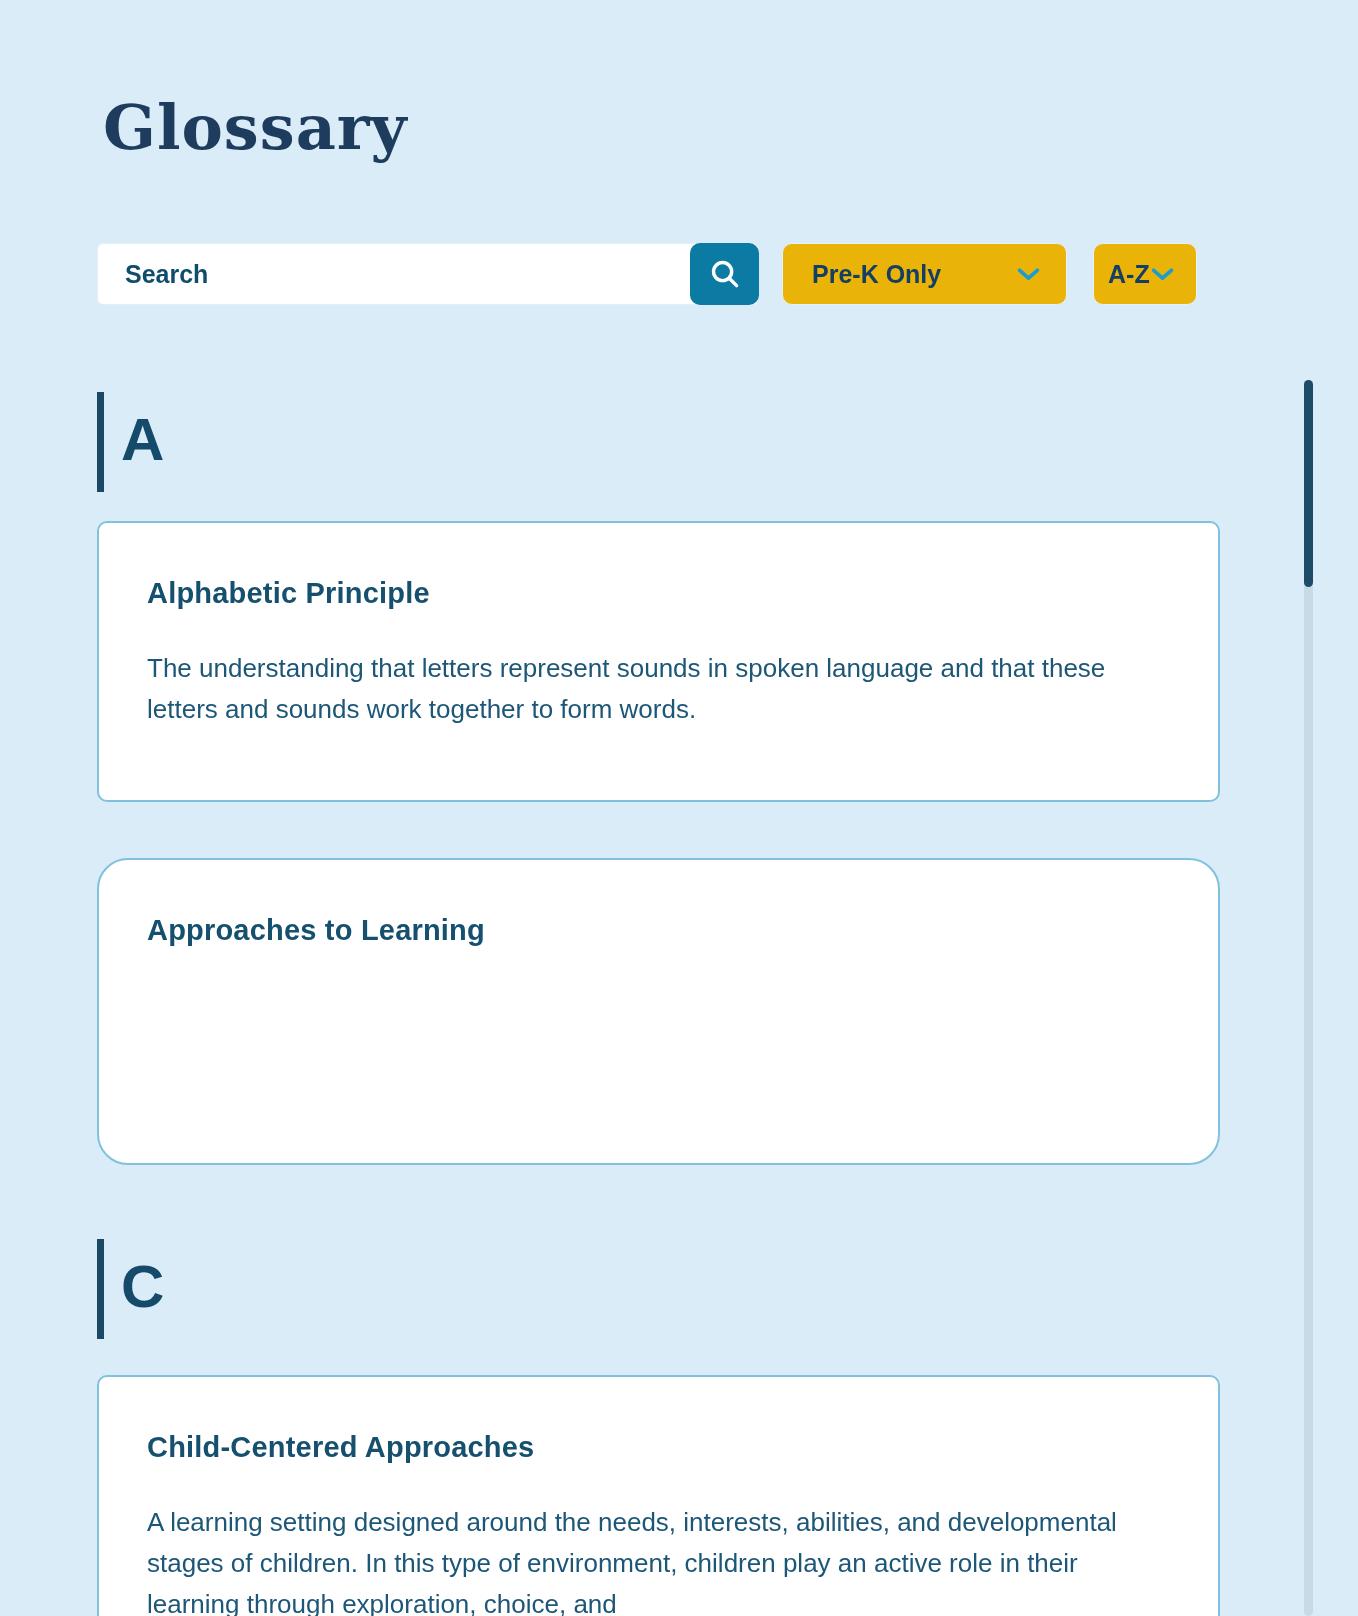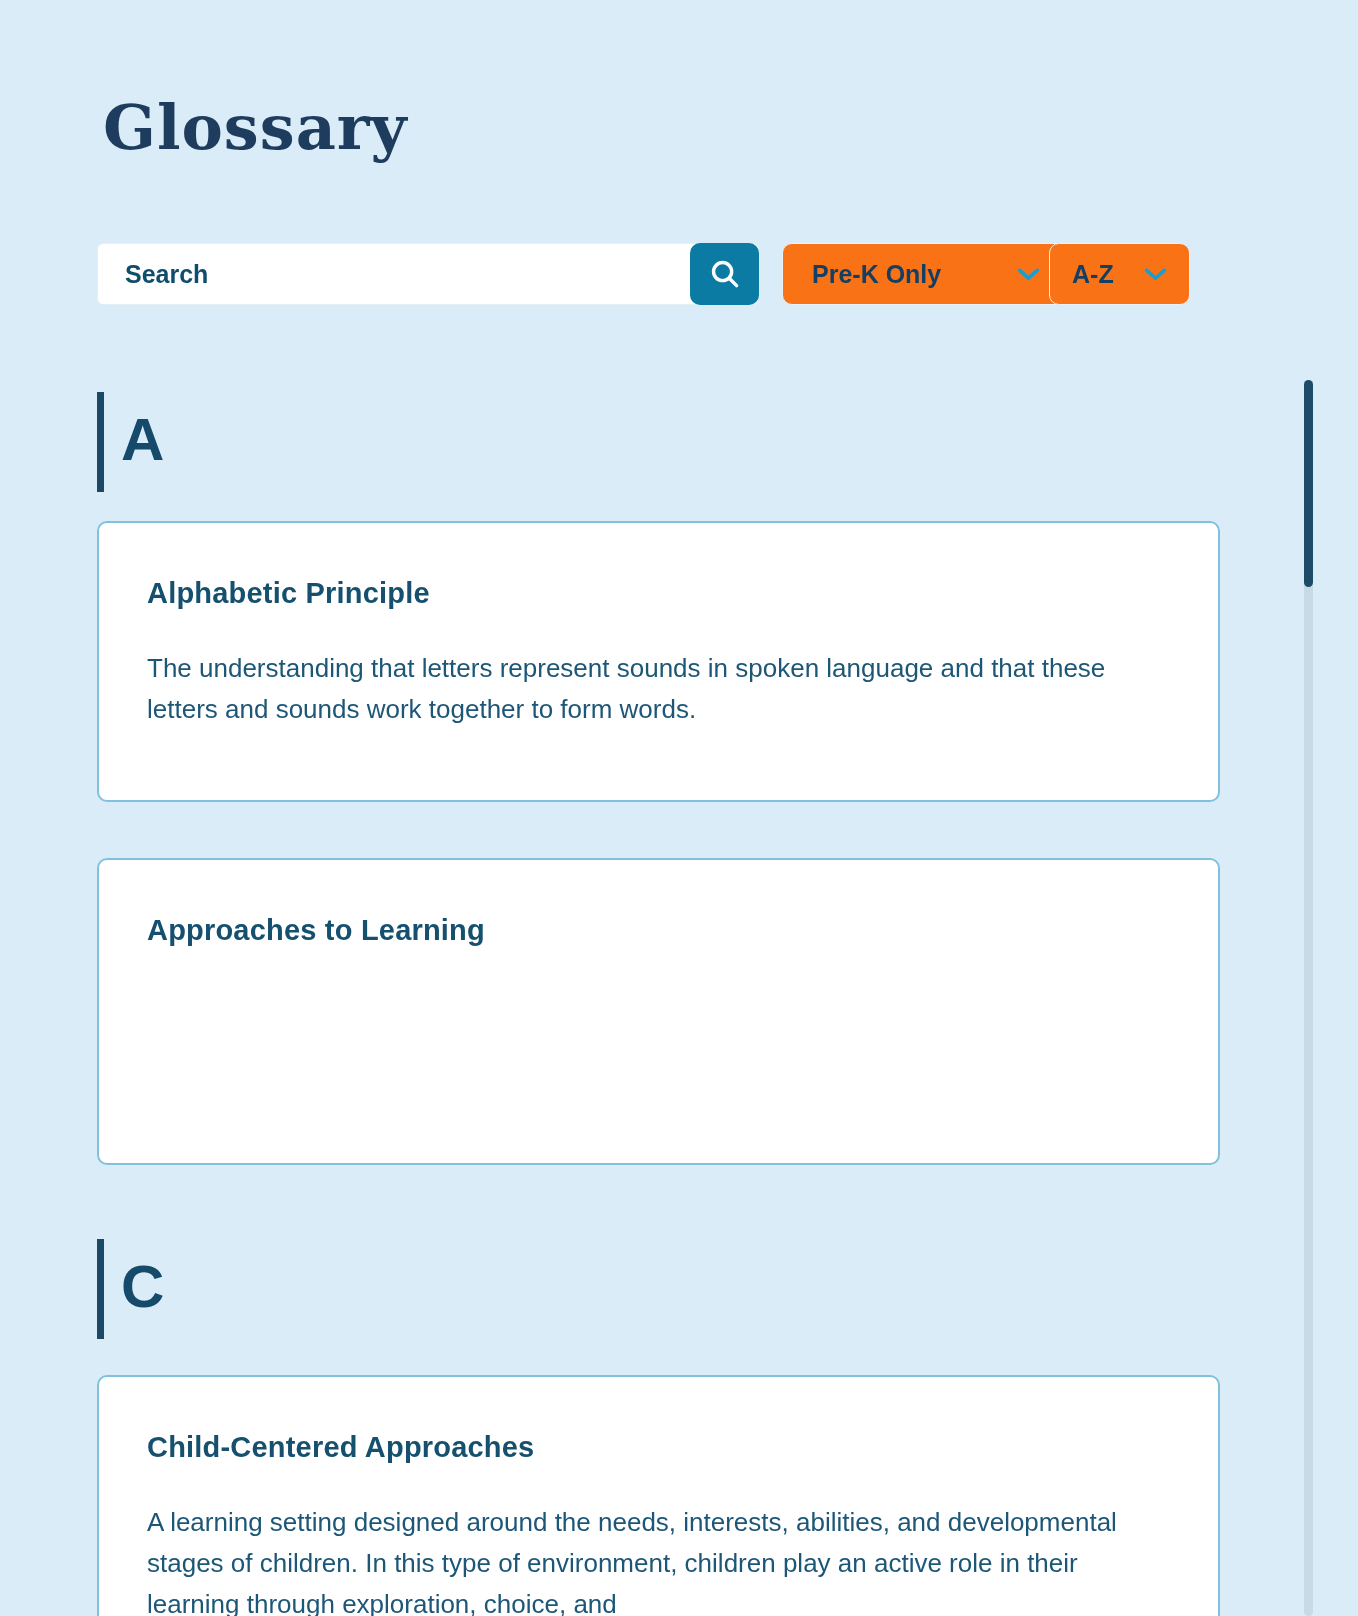--- a/index.html
+++ b/index.html
@@ -39,29 +39,29 @@
     position:absolute;right:0;top:0;
     width:69px;height:62px;
     background:#0b7ba3;
     border:none;border-radius:10px;
     cursor:pointer;
     display:flex;align-items:center;justify-content:center;
     padding:0;
   }
   .dropdown{
     position:absolute;top:0;height:62px;
-    background:#f97316;
+    background:#eab308;
     border:1px solid #e8f1f7;
     border-radius:10px;
     box-sizing:border-box;
     display:flex;align-items:center;justify-content:space-between;
     cursor:pointer;
   }
   .dropdown-filter{left:685px;width:285px;padding:0 26px 0 29px;}
-  .dropdown-sort{left:952px;width:141px;padding:0 22px 0 22px;}
+  .dropdown-sort{left:996px;width:104px;padding:0 22px 0 14px;}
   .dropdown-label{
     font-size:25px;font-weight:700;color:#123f63;
     white-space:nowrap;
   }
   .chevron{width:23px;height:13px;display:block;}
   
   .section-header{position:absolute;left:97px;display:flex;align-items:center;height:100px;}
   .section-bar{width:7px;height:100px;background:#1b4965;}
   .section-letter{
     margin-left:17px;
@@ -74,21 +74,21 @@
   
   .card{
     position:absolute;left:97px;width:1123px;
     box-sizing:border-box;
     background:#ffffff;
     border:2px solid #82c1de;
     border-radius:10px;
     padding:53px 48px 0 48px;
   }
   .card-1{top:521px;height:281px;padding-left:48px;}
-  .card-2{top:858px;height:307px;}
+  .card-2{top:858px;height:307px;border-radius:31px;}
   .card-3{top:1375px;height:400px;}
   .term{
     margin:0;
     font-size:29px;font-weight:700;color:#15506f;
     line-height:34px;
     letter-spacing:0.2px;
   }
   .definition{
     margin:38px 0 0 0;
     font-size:26px;color:#1d5777;

